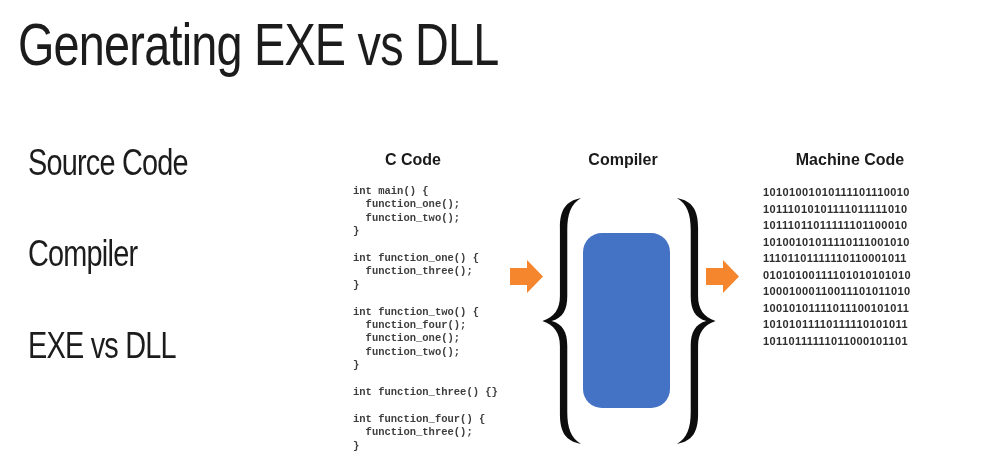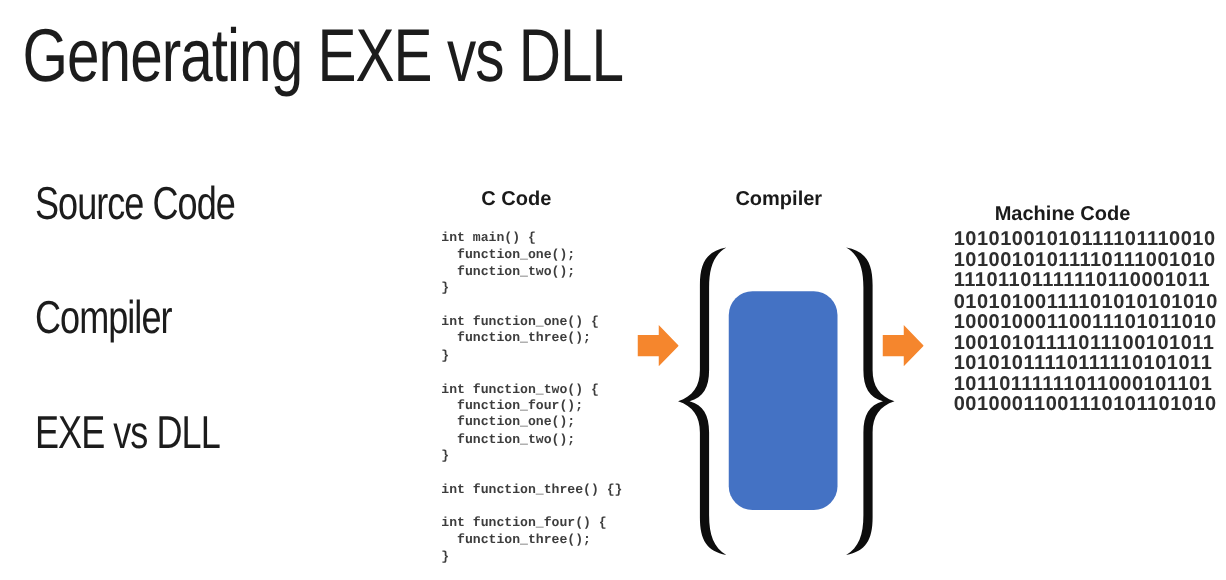--- a/index.html
+++ b/index.html
@@ -48,21 +48,21 @@
     top: 151px;
     font-size: 16px;
     font-weight: bold;
     color: #1a1a1a;
     text-align: right;
     white-space: nowrap;
     transform: translateX(-50%);
   }
   #heading-c-code       { left: 413px; }
   #heading-compiler     { left: 623px; }
-  #heading-machine-code { left: 850px; margin-top: 12px; }
+  #heading-machine-code { left: 850px; }
 
   
   #c-code-block {
     position: absolute;
     left: 349px;
     top: 181px;
     margin: 4px;
     font-family: "Liberation Mono", "DejaVu Sans Mono", monospace;
     font-size: 10.5px;
     line-height: 13.4px;
@@ -105,21 +105,21 @@
   #arrow-right-of-compiler { left: 706px; }
   .block-arrow svg { width: 100%; height: 100%; display: block; }
   .block-arrow polygon { fill: currentColor; }
 
   
   #machine-code-block {
     position: absolute;
     left: 763px;
     top: 184px;
     font-family: "Liberation Sans", sans-serif;
-    font-size: 16px;
+    font-size: 11px;
     line-height: 16.55px;
     font-weight: 700;
     color: #2e2e2e;
     letter-spacing: 0.4px;
     white-space: nowrap;
   }
 </style>
 </head>
 <body>
 
@@ -177,23 +177,24 @@
   </div>
 
   <div id="arrow-right-of-compiler" class="block-arrow">
     <svg viewBox="0 0 33 35" preserveAspectRatio="none" aria-hidden="true">
       <polygon points="0,9 17,9 17,1 33,17.5 17,34 17,26 0,26"></polygon>
     </svg>
   </div>
 
   <div id="machine-code-block">
     <div>10101001010111101110010</div>
+    <div>10111010101111011111010</div>
+    <div>10111011011111101100010</div>
     <div>10100101011110111001010</div>
     <div>11101101111110110001011</div>
     <div>01010100111101010101010</div>
     <div>10001000110011101011010</div>
     <div>10010101111011100101011</div>
     <div>10101011110111110101011</div>
     <div>10110111111011000101101</div>
-    <div>00100011001110101101010</div>
   </div>
 
 </div>
 
 </body></html>

